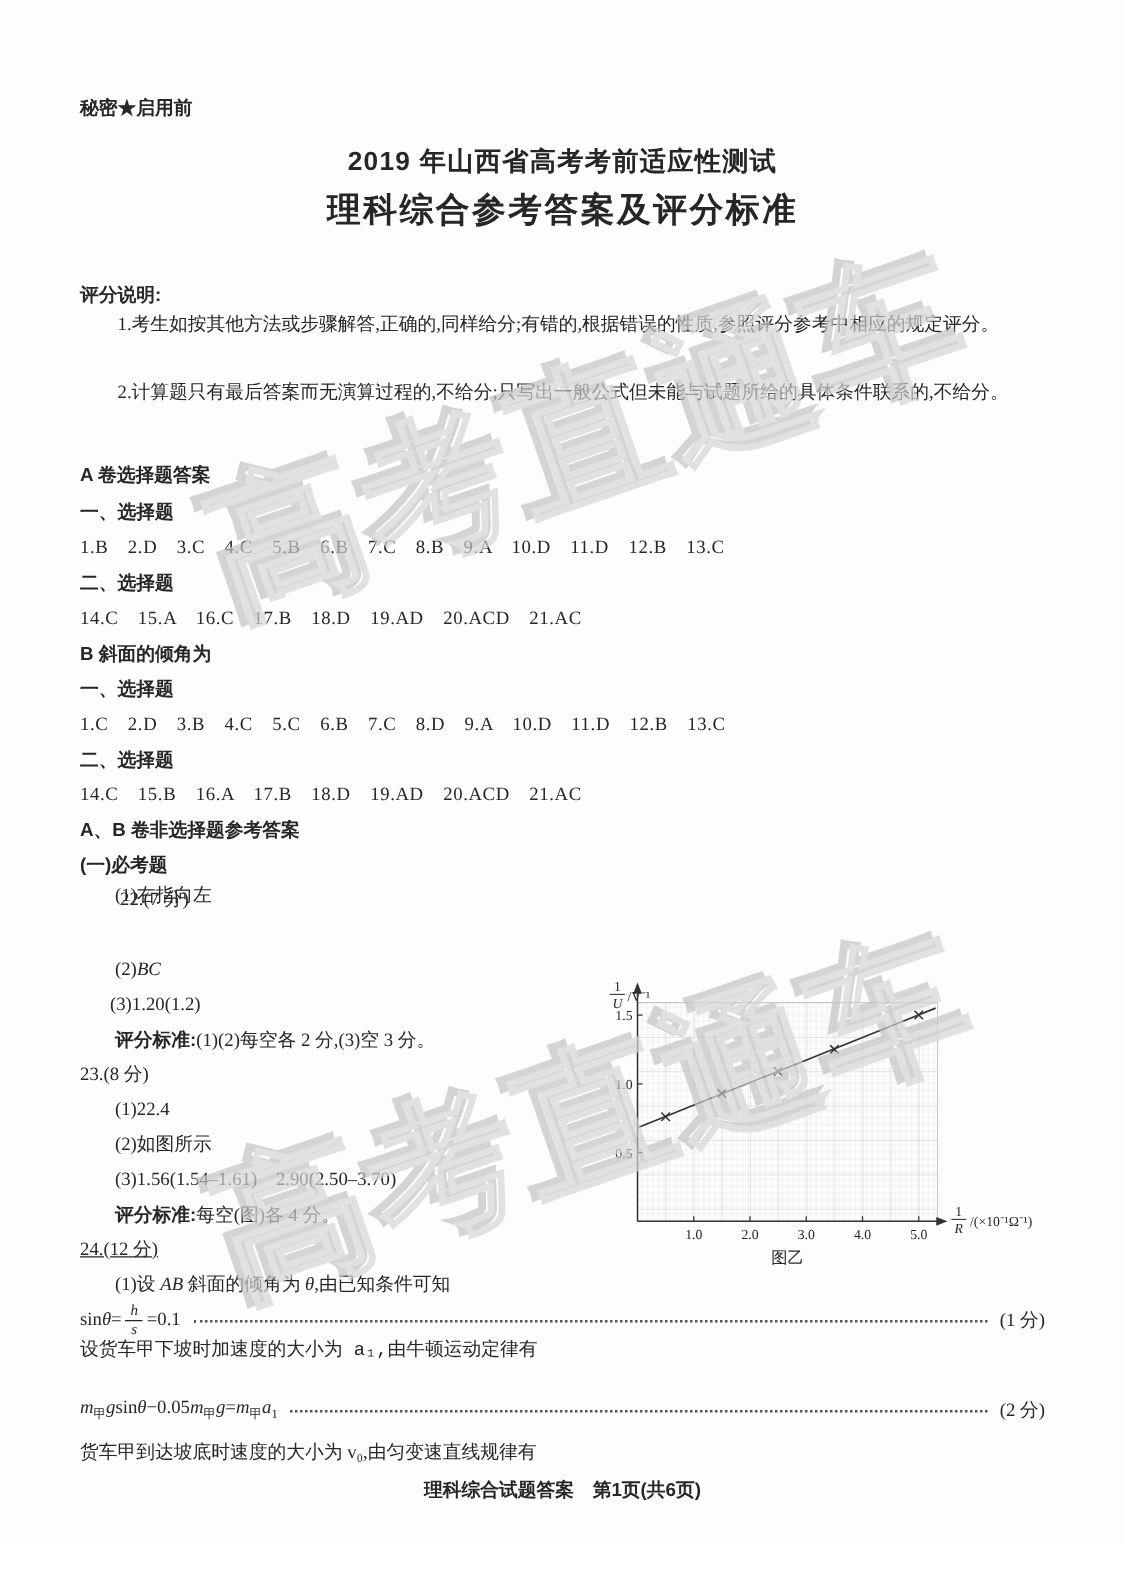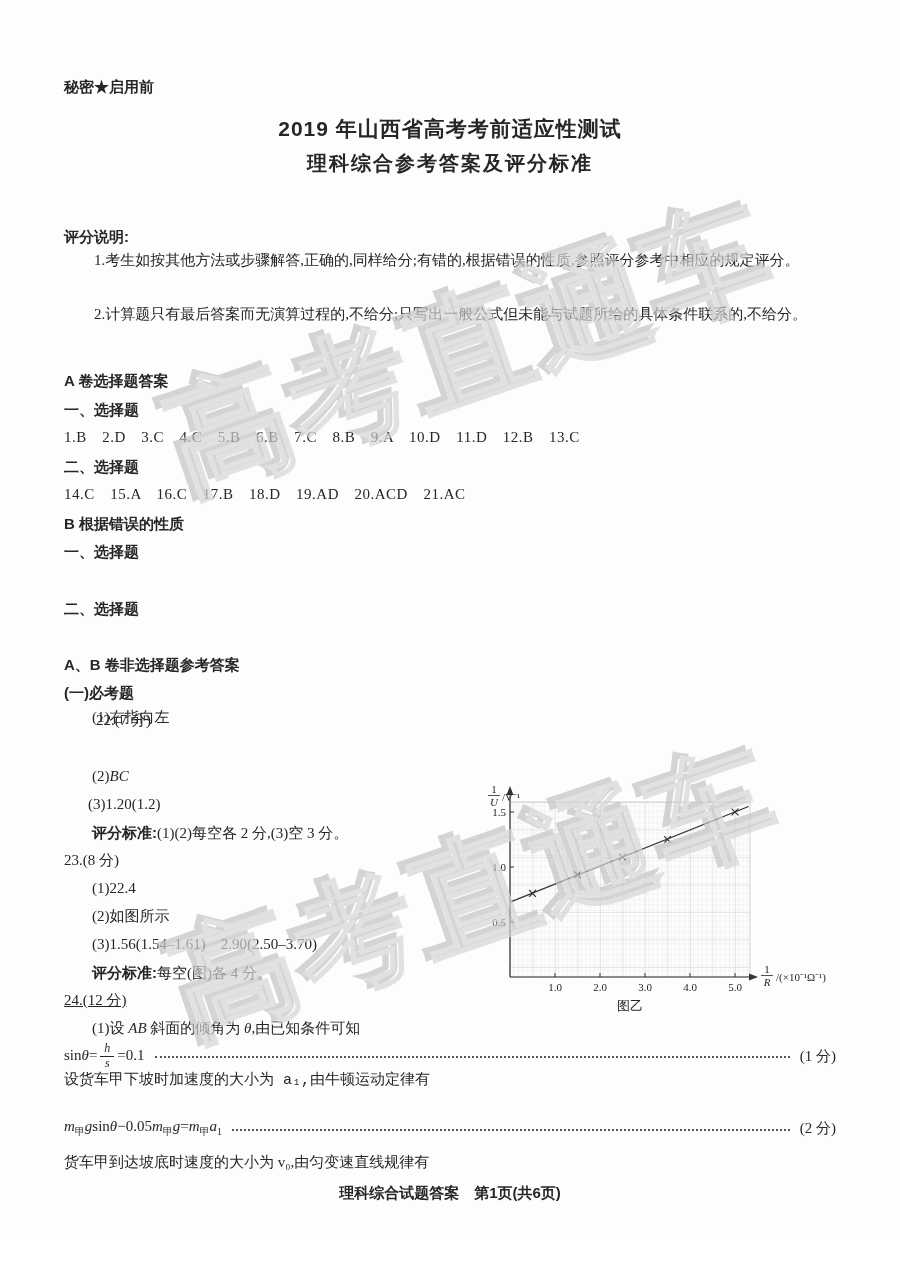--- a/index.html
+++ b/index.html
@@ -6,21 +6,21 @@
   html,body { background:#ffffff; }
   body { font-family:"Liberation Serif", serif; }
   #page { position:relative; width:900px; height:1234px; margin:0 auto;
           background:#fdfdfb; color:#262626; overflow:hidden; }
   .abs { position:absolute; }
   .sans { font-family:"Liberation Sans", sans-serif; }
   .b { font-weight:bold; }
   .t { font-size:15px; line-height:1.4; }
   .center { left:0; width:900px; text-align:center; }
   .title { font-size:21px; letter-spacing:1px; }
-  .subtitle { font-size:20px; letter-spacing:2px; }
+  .subtitle { font-size:27px; letter-spacing:2px; }
   .note { width:772px; text-indent:2em; line-height:1.82; font-size:15px; text-align:justify; }
   .answers { white-space:pre; font-size:15px; letter-spacing:.5px; }
   .it { font-style:italic; }
   sub.fs { font-size:10px; }
   
   .frow { display:flex; align-items:center; width:772px; font-size:15px; }
   .leader { flex:1; margin:0 10px; border-bottom:2px dotted #555; height:1px; transform:translateY(1px); }
   .score { white-space:nowrap; }
   .frac { display:inline-flex; flex-direction:column; align-items:center;
           vertical-align:middle; margin:0 3px; font-size:12px; line-height:1.15; }
@@ -55,23 +55,25 @@
   <div class="abs sans b t" style="left:64px; top:226px;">评分说明:</div>
   <div class="abs note" style="left:64px; top:247px;">1.考生如按其他方法或步骤解答,正确的,同样给分;有错的,根据错误的性质,参照评分参考中相应的规定评分。</div>
   <div class="abs note" style="left:64px; top:301px;">2.计算题只有最后答案而无演算过程的,不给分;只写出一般公式但未能与试题所给的具体条件联系的,不给分。</div>
 
   <div class="abs sans b t" style="left:64px; top:370px;">A 卷选择题答案</div>
   <div class="abs sans b t" style="left:64px; top:399px;">一、选择题</div>
   <div class="abs answers" style="left:64px; top:428px;">1.B　2.D　3.C　4.C　5.B　6.B　7.C　8.B　9.A　10.D　11.D　12.B　13.C</div>
   <div class="abs sans b t" style="left:64px; top:456px;">二、选择题</div>
   <div class="abs answers" style="left:64px; top:485px;">14.C　15.A　16.C　17.B　18.D　19.AD　20.ACD　21.AC</div>
 
-  <div class="abs sans b t" style="left:64px; top:513px;">B 根据错误的性质</div>
+  <div class="abs sans b t" style="left:64px; top:513px;">B 斜面的倾角为</div>
   <div class="abs sans b t" style="left:64px; top:541px;">一、选择题</div>
+  <div class="abs answers" style="left:64px; top:570px;">1.C　2.D　3.B　4.C　5.C　6.B　7.C　8.D　9.A　10.D　11.D　12.B　13.C</div>
   <div class="abs sans b t" style="left:64px; top:598px;">二、选择题</div>
+  <div class="abs answers" style="left:64px; top:626px;">14.C　15.B　16.A　17.B　18.D　19.AD　20.ACD　21.AC</div>
 
   <div class="abs sans b t" style="left:64px; top:654px;">A、B 卷非选择题参考答案</div>
   <div class="abs sans b t" style="left:64px; top:682px;">(一)必考题</div>
 
   <div class="abs t" style="left:64px; top:710px;margin-left:32px;">22.(7 分)</div>
   <div class="abs t" style="left:92px; top:707px;text-align:right;">(1)右指向左</div>
   <div class="abs t" style="left:92px; top:766px;"><span>(2)</span><span class="it">BC</span></div>
   <div class="abs t" style="left:88px; top:794px;">(3)1.20(1.2)</div>
   <div class="abs t" style="left:92px; top:822px;"><span class="sans b">评分标准:</span><span>(1)(2)每空各 2 分,(3)空 3 分。</span></div>
 

